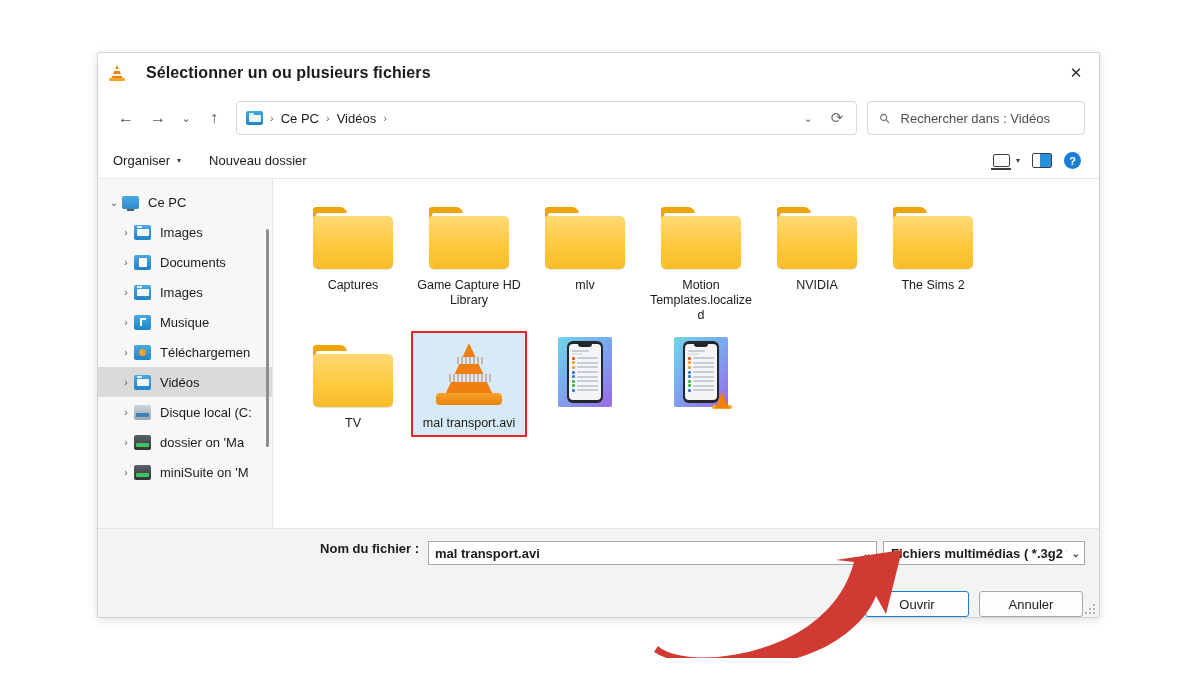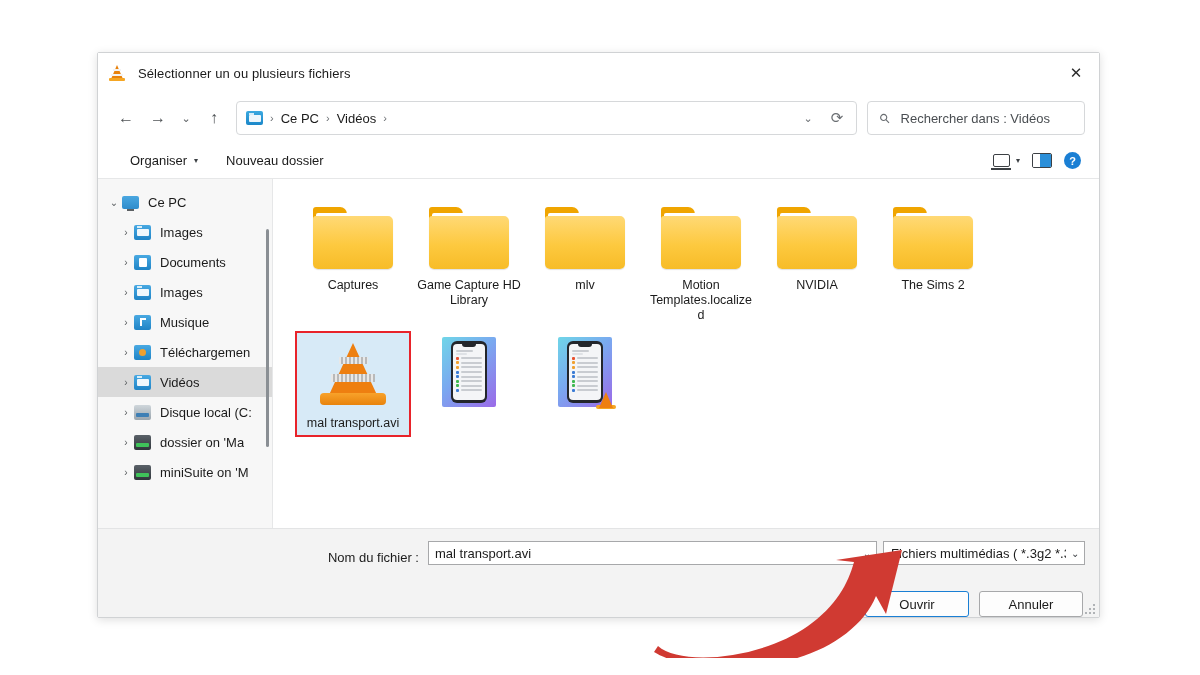--- a/index.html
+++ b/index.html
@@ -44,22 +44,22 @@
   }
   .vlc-icon .stripe2 {
     position:absolute; left:3.4px; top:9.5px; width:11.2px; height:2px;
     background:#f3f3f3;
   }
   .vlc-icon .base {
     position:absolute; left:1px; bottom:1px; width:16px; height:3.5px;
     background:#f5a623; border-radius:1px;
   }
   .title-text {
-    font-size: 13px; color: #1b1b1b;
-    margin-left: 12px; letter-spacing: 0.1px;
+    font-size: 16px; color: #1b1b1b;
+    margin-left: 20px; letter-spacing: 0.1px; font-weight: bold;
   }
   .close-btn {
     position: absolute; right: 0; top: 0;
     width: 46px; height: 40px;
     display: flex; align-items: center; justify-content: center;
     font-size: 15px; color: #2b2b2b; cursor: default;
   }
 
   
   .navbar {
@@ -119,21 +119,21 @@
     background:#fff;
     display:flex; align-items:center; padding-left:12px;
   }
   .search-glyph { color:#6a6e72; font-size:13px; transform: rotate(-45deg); display:inline-block; }
   .search-ph { font-size:13px; color:#4a4e52; margin-left:11px; }
 
   
   .cmdbar {
     height: 36px; flex: 0 0 36px;
     display:flex; align-items:center;
-    padding: 0 12px 0 25px;
+    padding: 0 12px 0 8px;
     border-bottom: 1px solid #e6e7e8;
   }
   .cmd-item {
     font-size: 13px; color:#1b1b1b;
     padding: 4px 7px; border-radius:3px;
     display:flex; align-items:center; gap:7px;
   }
   .cmd-caret { font-size:8px; color:#3c4044; }
   .cmd-gap { width: 14px; }
   .cmd-spacer { flex:1 1 auto; }
@@ -317,21 +317,21 @@
   }
 
   
   .bottom {
     flex: 0 0 78px;
     background:#f3f3f3;
     border-top: 1px solid #e3e4e5;
     padding: 12px 14px 0 0;
     position: relative;
   }
-  .row-filename { display:flex; align-items:flex-end; }
+  .row-filename { display:flex; align-items:flex-start;font-weight:bold; }
   .fn-label {
     width: 330px; text-align:right; padding-right: 9px;
     font-size: 13px; color:#1b1b1b;
   }
   .fn-input {
     flex: 1 1 auto; height:24px;
     border:1px solid #a7a8aa; background:#fff;
     display:flex; align-items:center; padding-left:6px;
     font-size:13px; color:#1b1b1b;
   }
@@ -542,20 +542,30 @@
           </div>
           <div class="tile">
             <div class="thumb">
               <div class="folder">
                 <div class="tab"></div>
                 <div class="sheet"></div>
                 <div class="front"></div>
               </div>
             </div>
             <div class="name">The Sims 2</div>
+          </div>
+          <div class="tile">
+            <div class="thumb">
+              <div class="folder">
+                <div class="tab"></div>
+                <div class="sheet"></div>
+                <div class="front"></div>
+              </div>
+            </div>
+            <div class="name">TV</div>
           </div>
           <div class="tile selected-file">
             <div class="thumb">
               <div class="vlc-thumb">
                 <div class="cone"></div>
                 <div class="s1"></div>
                 <div class="s2"></div>
                 <div class="base"></div>
               </div>
             </div>

